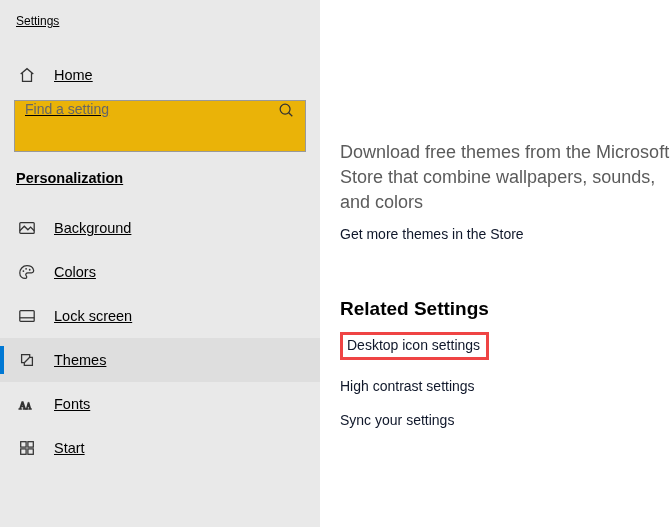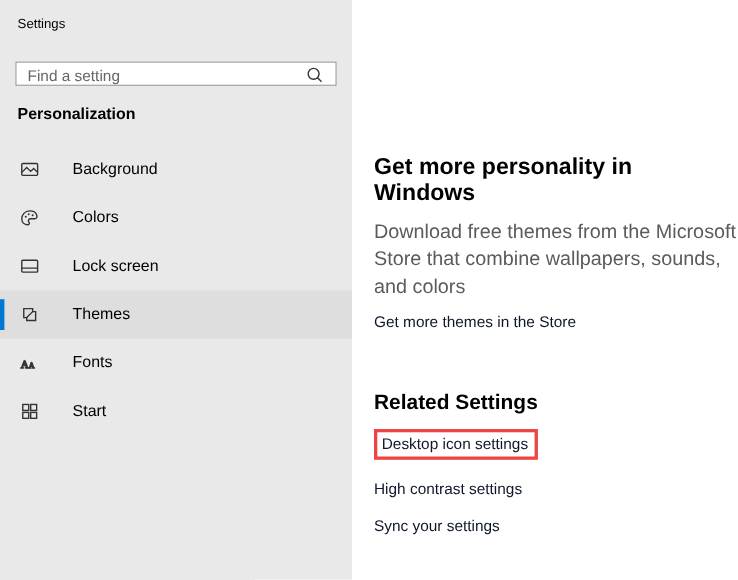--- a/index.html
+++ b/index.html
@@ -11,63 +11,64 @@
   width: 671px;
   height: 527px;
   overflow: hidden;
   display: flex;
 }
 .sidebar {
   width: 320px;
   background: #e9e9e9;
   padding-top: 14px;
   height: 100%;
+  text-decoration: underline;
 }
 .win-title {
   font-size: 12px;
   padding-left: 16px;
   margin-bottom: 28px;
 }
 .home-row {
   display: flex;
   align-items: center;
   gap: 18px;
   padding: 10px 16px 10px 18px;
   cursor: pointer;
 }
 .home-row .label { font-size: 14.5px; }
 .search-wrap {
   margin: 6px 14px 18px 14px;
 }
 .search {
   display: flex;
-  align-items: flex-end;
+  align-items: flex-start;
   border: 1px solid #999;
-  background: #ffffff;
-  height: 22px;
+  background: #eab308;
+  height: 52px;
   padding: 0 10px;
 }
 .search input {
   flex: 1;
   border: none;
   background: transparent;
   outline: none;
   font-size: 14px;
   color: #555;
 }
 .search input::placeholder { color: #666; }
 .section-head {
   font-weight: 600;
   font-size: 14.5px;
   padding: 0 16px 20px 16px;
 }
 .nav-item {
   display: flex;
   align-items: center;
-  gap: 30px;
+  gap: 18px;
   padding: 13px 16px 13px 18px;
   cursor: pointer;
   position: relative;
 }
 .nav-item.selected::before {
   content: "";
   position: absolute;
   left: 0; top: 8px; bottom: 8px;
   width: 4px;
   background: #0078d4;
@@ -110,20 +111,28 @@
   display: inline-block;
 }
 svg { stroke: #333; fill: none; stroke-width: 1.4; }
 </style>
 </head>
 <body>
 
 <div class="sidebar">
   <div class="win-title">Settings</div>
 
+  <div class="home-row">
+    <span class="icon">
+      <svg viewBox="0 0 20 20">
+          <path d="M3 9 L10 3 L17 9 M5 8 V17 H15 V8"></path>
+        </svg>
+    </span>
+    <span class="label">Home</span>
+  </div>
 
   <div class="search-wrap">
     <div class="search">
       <input type="text" placeholder="Find a setting" style="">
       <span class="icon">
         <svg viewBox="0 0 20 20">
             <circle cx="9" cy="9" r="5.5"></circle>
             <line x1="13" y1="13" x2="17" y2="17"></line>
           </svg>
       </span>
@@ -192,21 +201,20 @@
           <rect x="3" y="11" width="6" height="6"></rect>
           <rect x="11" y="11" width="6" height="6"></rect>
         </svg>
     </span>
     <span class="label">Start</span>
   </div>
 
 </div>
 
 <div class="main">
-  <h2>Get more personality in Windows</h2>
   <div class="sub">Download free themes from the Microsoft Store that combine wallpapers, sounds, and colors</div>
   <span class="link">Get more themes in the Store</span>
 
   <div class="related-head">Related Settings</div>
 
   <div class="link-block">
     <span class="highlight-box">
       <span class="link">Desktop icon settings</span>
     </span>
   </div>

